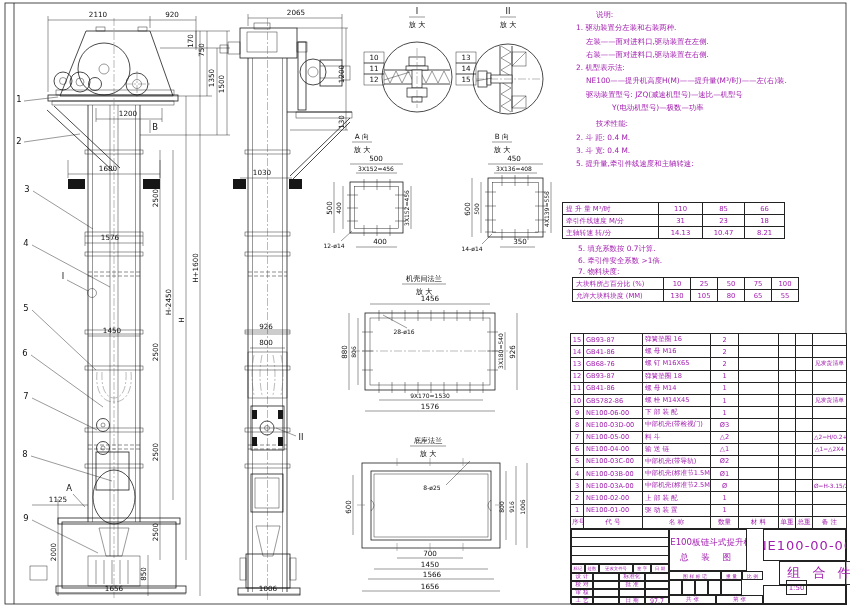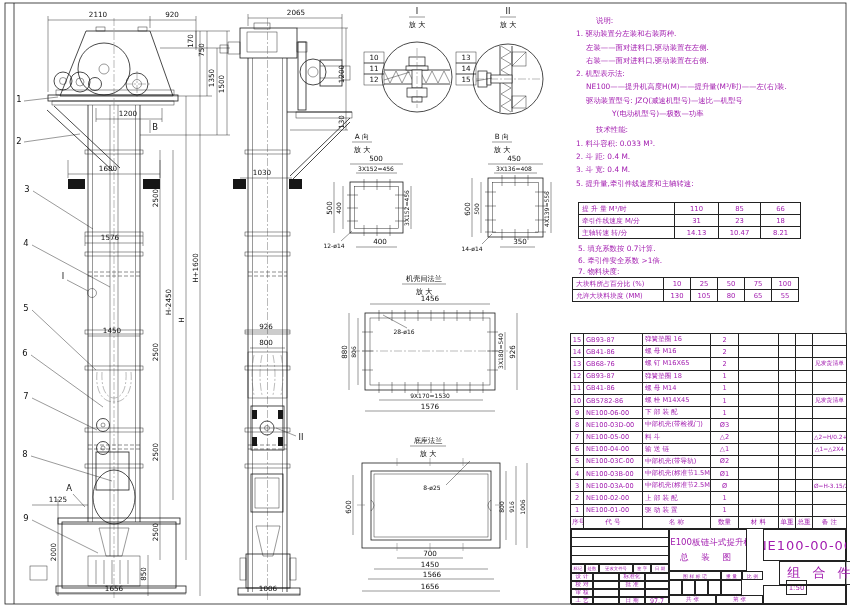--- a/index.html
+++ b/index.html
@@ -12,27 +12,27 @@
   .cl{fill:none;stroke:#666;stroke-width:.45;stroke-dasharray:8 2 2 2}
   .dsh{fill:none;stroke:#1c1c1c;stroke-width:.5;stroke-dasharray:4 2}
   .blk{fill:#161616;stroke:none}
   .wht{fill:#fff;stroke:#1c1c1c;stroke-width:.7}
   svg text{font-family:"DejaVu Sans","Liberation Sans",sans-serif;fill:#0f0f0f;stroke:none}
   .tx{font-size:7.2px;text-anchor:middle}
   .t6{font-size:6px;text-anchor:middle}
   .tb{font-size:8.4px;text-anchor:middle}
   .tt{font-size:7.2px;text-anchor:middle}
   
-  .notes{position:absolute;left:570px;top:8px;width:278px;font-size:7.4px;line-height:13.3px;white-space:nowrap;margin-top:6px;}
+  .notes{position:absolute;left:570px;top:8px;width:278px;font-size:7.4px;line-height:13.3px;white-space:nowrap;}
   .n0{padding-left:26px}.n1{padding-left:6px}.n2{padding-left:16px}.n3{padding-left:42px}
   .hd{padding-left:26px;margin-top:3px}
   table{border-collapse:collapse;table-layout:fixed;background:#fff;}
   td,th{border:1px solid #222;font-size:6.8px;font-weight:normal;padding:0 1px;height:11px;
         text-align:center;white-space:nowrap;overflow:hidden;}
-  .perf{position:absolute;left:578px;top:202px;width:222px;padding-left:26px;}
+  .perf{position:absolute;left:562px;top:202px;width:222px;padding-left:26px;}
   .perf td:first-child{text-align:left;padding-left:3px;}
   .notes2{position:absolute;left:578px;top:243px;font-size:7.4px;line-height:11.5px;white-space:nowrap;}
   .lump{position:absolute;left:572px;top:277px;width:226px;}
   .lump td:first-child{text-align:left;padding-left:3px;}
   .bom{position:absolute;left:570px;top:333px;width:276px;}
   .bom td{height:11.2px;font-size:6.6px;}
   .bom td.l{text-align:left;padding-left:2px;}
   .bom td.nt{font-size:5.8px;}
   
   .tblock{position:absolute;left:570px;top:528px;width:276px;height:76px;border:1px solid #222;box-sizing:border-box;}
@@ -486,21 +486,20 @@
   <div class="notes">
     <div class="n0">说明:</div>
     <div class="n1">1. 驱动装置分左装和右装两种.</div>
     <div class="n2">左装——面对进料口,驱动装置在左侧.</div>
     <div class="n2">右装——面对进料口,驱动装置在右侧.</div>
     <div class="n1">2. 机型表示法:</div>
     <div class="n2">NE100——提升机高度H(M)——提升量(M³/时)——左(右)装.</div>
     <div class="n2">驱动装置型号: JZQ(减速机型号)—速比—机型号</div>
     <div class="n3">Y(电动机型号)—极数—功率</div>
     <div class="hd">技术性能:</div>
-    <div class="n1">1. 料斗容积: 0.033 M³.</div>
     <div class="n1">2. 斗  距: 0.4 M.</div>
     <div class="n1">3. 斗  宽: 0.4 M.</div>
     <div class="n1">5. 提升量,牵引件线速度和主轴转速:</div>
   </div>
 
   <table class="perf">
     <colgroup>
         <col style="width:96px">
         <col style="width:44px">
         <col style="width:42px">

